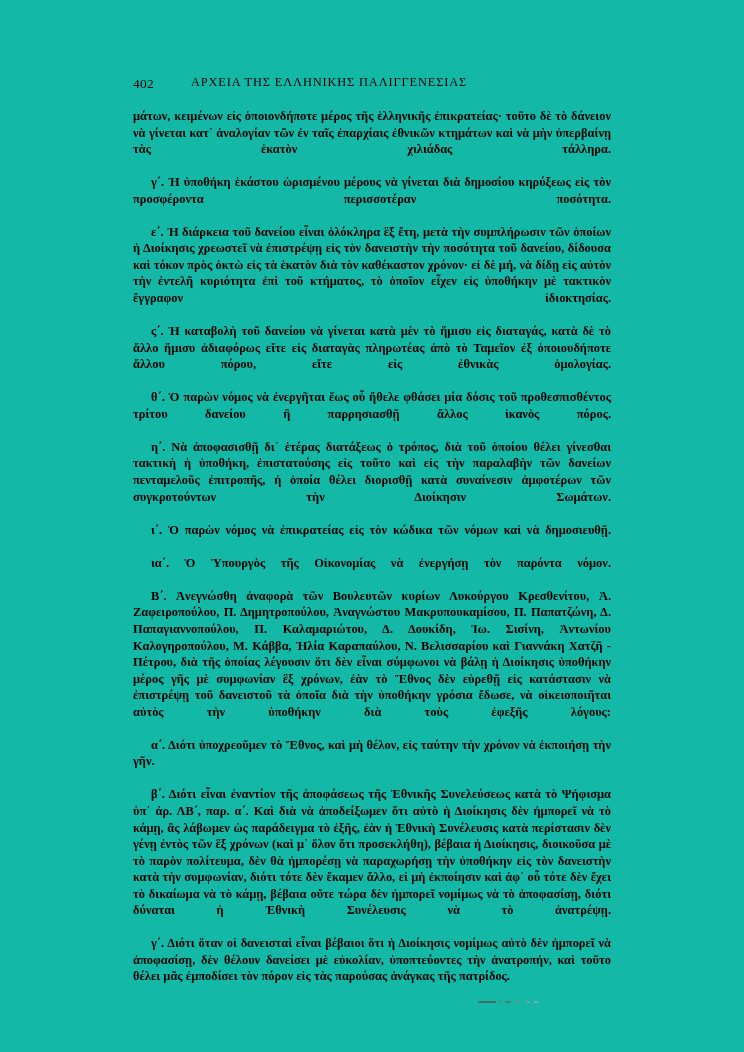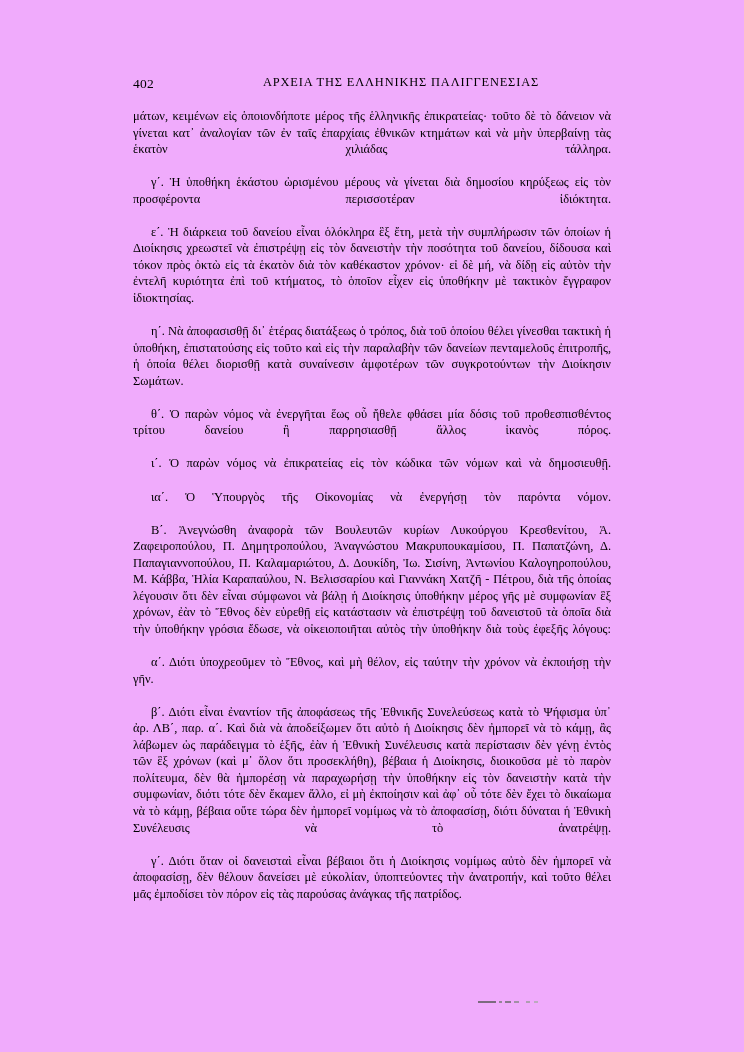--- a/index.html
+++ b/index.html
@@ -12,21 +12,21 @@
     height: 1052px;
     position: relative;
     font-family: "Liberation Serif", "DejaVu Serif", serif;
     color: #000000;
     overflow: hidden;
   }
 
   #page {
     position: absolute;
     inset: 0;
-    background: #f0abfc;
+    background: #14b8a6;
   }
 
   
   .running-head {
     position: absolute;
     top: 76px;
     left: 133px;
     width: 478px;
     height: 18px;
   }
@@ -36,21 +36,21 @@
     top: 1px;
     font-size: 13.5px;
     letter-spacing: 0.2px;
     line-height: 1;
   }
   .head-title {
     position: absolute;
     left: 0;
     right: 0;
     top: 0;
-    text-align: center;
+    text-align: left;
     font-size: 12.4px;
     letter-spacing: 0.85px;
     line-height: 1;
     padding-left: 58px;
   }
 
   
   .text-block {
     position: absolute;
     top: 108px;
@@ -60,20 +60,21 @@
 
   .para {
     margin: 0;
     font-size: 12.45px;
     line-height: 16.55px;
     text-align: justify;
     text-justify: inter-word;
     text-indent: 18px;
     hyphens: manual;
     word-spacing: 0.15px;
+    font-weight: bold;
   }
   .para.flush {
     text-indent: 0;
   }
   
   .para::after {
     content: "";
     display: inline-block;
     width: 100%;
   }
@@ -109,24 +110,25 @@
 
 <div id="page">
 
   <div class="running-head">
     <span class="folio">402</span>
     <span class="head-title">ΑΡΧΕΙΑ ΤΗΣ ΕΛΛΗΝΙΚΗΣ ΠΑΛΙΓΓΕΝΕΣΙΑΣ</span>
   </div>
 
   <div class="text-block">
       <p class="para flush">μάτων, κειμένων εἰς ὁποιονδήποτε μέρος τῆς ἑλληνικῆς ἐπικρατείας· τοῦτο δὲ τὸ δάνειον νὰ γίνεται κατ᾿ ἀναλογίαν τῶν ἐν ταῖς ἐπαρχίαις ἐθνικῶν κτημάτων καὶ νὰ μὴν ὑπερβαίνῃ τὰς ἑκατὸν χιλιάδας τάλληρα.</p>
-      <p class="para">γ΄. Ἡ ὑποθήκη ἑκάστου ὡρισμένου μέρους νὰ γίνεται διὰ δημοσίου κηρύξεως εἰς τὸν προσφέροντα περισσοτέραν ἰδιόκτητα.</p>
+      <p class="para">γ΄. Ἡ ὑποθήκη ἑκάστου ὡρισμένου μέρους νὰ γίνεται διὰ δημοσίου κηρύξεως εἰς τὸν προσφέροντα περισσοτέραν ποσότητα.</p>
       <p class="para">ε΄. Ἡ διάρκεια τοῦ δανείου εἶναι ὁλόκληρα ἓξ ἔτη, μετὰ τὴν συμπλήρωσιν τῶν ὁποίων ἡ Διοίκησις χρεωστεῖ νὰ ἐπιστρέψῃ εἰς τὸν δανειστὴν τὴν ποσότητα τοῦ δανείου, δίδουσα καὶ τόκον πρὸς ὀκτὼ εἰς τὰ ἑκατὸν διὰ τὸν καθέκαστον χρόνον· εἰ δὲ μή, νὰ δίδῃ εἰς αὐτὸν τὴν ἐντελῆ κυριότητα ἐπὶ τοῦ κτήματος, τὸ ὁποῖον εἶχεν εἰς ὑποθήκην μὲ τακτικὸν ἔγγραφον ἰδιοκτησίας.</p>
+      <p class="para">ς΄. Ἡ καταβολὴ τοῦ δανείου νὰ γίνεται κατὰ μὲν τὸ ἥμισυ εἰς διαταγάς, κατὰ δὲ τὸ ἄλλο ἥμισυ ἀδιαφόρως εἴτε εἰς διαταγὰς πληρωτέας ἀπὸ τὸ Ταμεῖον ἐξ ὁποιουδήποτε ἄλλου πόρου, εἴτε εἰς ἐθνικὰς ὁμολογίας.</p>
+      <p class="para">θ΄. Ὁ παρὼν νόμος νὰ ἐνεργῆται ἕως οὗ ἤθελε φθάσει  μία δόσις τοῦ προθεσπισθέντος τρίτου δανείου ἢ παρρησιασθῇ ἄλλος ἱκανὸς πόρος.</p>
       <p class="para">η΄. Νὰ ἀποφασισθῇ δι᾿ ἑτέρας διατάξεως ὁ τρόπος, διὰ τοῦ ὁποίου θέλει γίνεσθαι τακτικὴ ἡ ὑποθήκη, ἐπιστατούσης εἰς τοῦτο καὶ εἰς τὴν παραλαβὴν τῶν δανείων πενταμελοῦς ἐπιτροπῆς, ἡ ὁποία θέλει διορισθῇ κατὰ συναίνεσιν ἀμφοτέρων  τῶν συγκροτούντων τὴν Διοίκησιν Σωμάτων.</p>
-      <p class="para">θ΄. Ὁ παρὼν νόμος νὰ ἐνεργῆται ἕως οὗ ἤθελε φθάσει  μία δόσις τοῦ προθεσπισθέντος τρίτου δανείου ἢ παρρησιασθῇ ἄλλος ἱκανὸς πόρος.</p>
       <p class="para">ι΄.  Ὁ παρὼν νόμος νὰ ἐπικρατείας εἰς  τὸν κώδικα τῶν  νόμων  καὶ νὰ  δημοσιευθῇ.</p>
       <p class="para">ια΄. Ὁ Ὑπουργὸς τῆς Οἰκονομίας νὰ ἐνεργήσῃ τὸν  παρόντα νόμον.</p>
       <p class="para">Β΄. Ἀνεγνώσθη ἀναφορὰ τῶν Βουλευτῶν κυρίων Λυκούργου Κρεσθενίτου, Ἀ. Ζαφειροπούλου, Π. Δημητροπούλου, Ἀναγνώστου Μακρυπουκαμίσου, Π. Παπατζώνη, Δ. Παπαγιαννοπούλου, Π. Καλαμαριώτου, Δ. Δουκίδη, Ἰω. Σισίνη, Ἀντωνίου Καλογηροπούλου, Μ. Κάββα, Ἠλία Καραπαύλου, Ν. Βελισσαρίου  καὶ Γιαννάκη Χατζῆ - Πέτρου, διὰ τῆς ὁποίας λέγουσιν ὅτι δὲν εἶναι σύμφωνοι νὰ βάλῃ ἡ Διοίκησις ὑποθήκην μέρος γῆς μὲ συμφωνίαν ἓξ χρόνων, ἐὰν τὸ Ἔθνος δὲν εὑρεθῇ εἰς κατάστασιν νὰ ἐπιστρέψῃ τοῦ δανειστοῦ  τὰ ὁποῖα διὰ τὴν ὑποθήκην γρόσια ἔδωσε, νὰ οἰκειοποιῆται αὐτὸς τὴν ὑποθήκην διὰ τοὺς ἐφεξῆς λόγους:</p>
       <p class="para">α΄. Διότι ὑποχρεοῦμεν τὸ Ἔθνος, καὶ μὴ  θέλον, εἰς  ταύτην  τὴν χρόνον νὰ ἐκποιήσῃ τὴν γῆν.</p>
       <p class="para">β΄. Διότι εἶναι ἐναντίον τῆς ἀποφάσεως τῆς Ἐθνικῆς  Συνελεύσεως κατὰ τὸ Ψήφισμα ὑπ᾿ ἀρ. ΛΒ΄, παρ. α΄. Καὶ διὰ νὰ ἀποδείξωμεν ὅτι αὐτὸ ἡ Διοίκησις δὲν ἠμπορεῖ νὰ τὸ κάμῃ, ἂς λάβωμεν ὡς παράδειγμα τὸ ἑξῆς, ἐὰν ἡ Ἐθνικὴ Συνέλευσις  κατὰ  περίστασιν δὲν γένῃ ἐντὸς τῶν ἓξ χρόνων (καὶ μ᾿ ὅλον ὅτι προσεκλήθη), βέβαια ἡ Διοίκησις, διοικοῦσα μὲ τὸ παρὸν πολίτευμα, δὲν θὰ ἠμπορέσῃ νὰ παραχωρήσῃ τὴν ὑποθήκην εἰς τὸν δανειστὴν κατὰ τὴν συμφωνίαν, διότι τότε δὲν ἔκαμεν ἄλλο, εἰ μὴ ἐκποίησιν καὶ ἀφ᾿ οὗ τότε δὲν ἔχει τὸ δικαίωμα νὰ τὸ κάμῃ, βέβαια οὔτε τώρα δὲν ἠμπορεῖ νομίμως νὰ τὸ ἀποφασίσῃ, διότι δύναται ἡ Ἐθνικὴ Συνέλευσις νὰ τὸ ἀνατρέψῃ.</p>
       <p class="para nostretch">γ΄. Διότι ὅταν οἱ δανεισταὶ εἶναι βέβαιοι  ὅτι ἡ Διοίκησις νομίμως αὐτὸ δὲν ἠμπορεῖ νὰ ἀποφασίσῃ, δὲν θέλουν δανείσει μὲ εὐκολίαν, ὑποπτεύοντες τὴν ἀνατροπήν, καὶ τοῦτο θέλει μᾶς ἐμποδίσει τὸν πόρον εἰς τὰς παρούσας ἀνάγκας τῆς πατρίδος.</p>
     </div>
 
   <div class="scan-artifact"></div>
 

